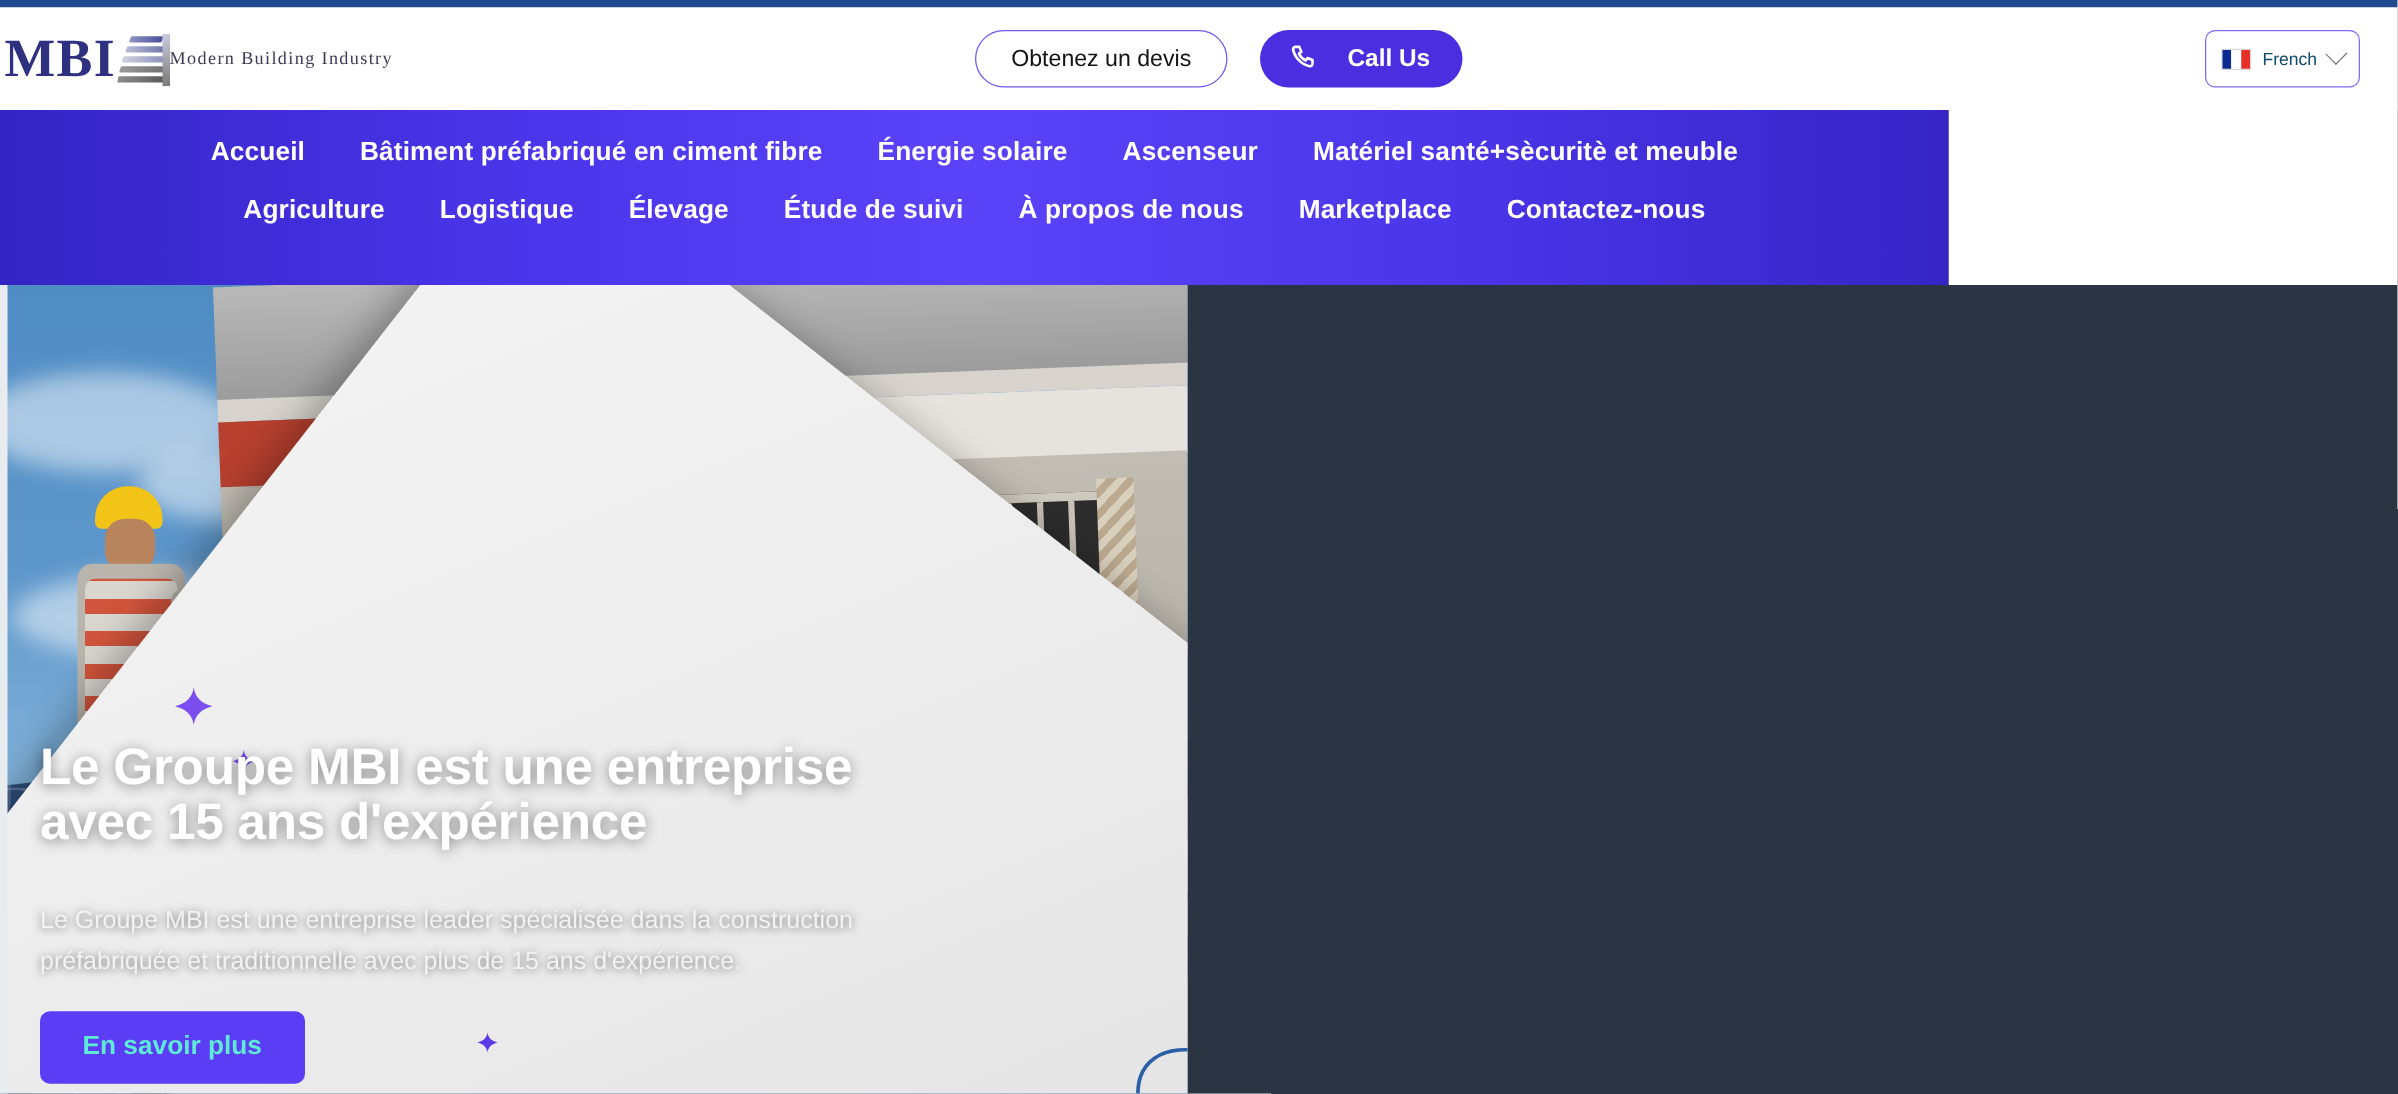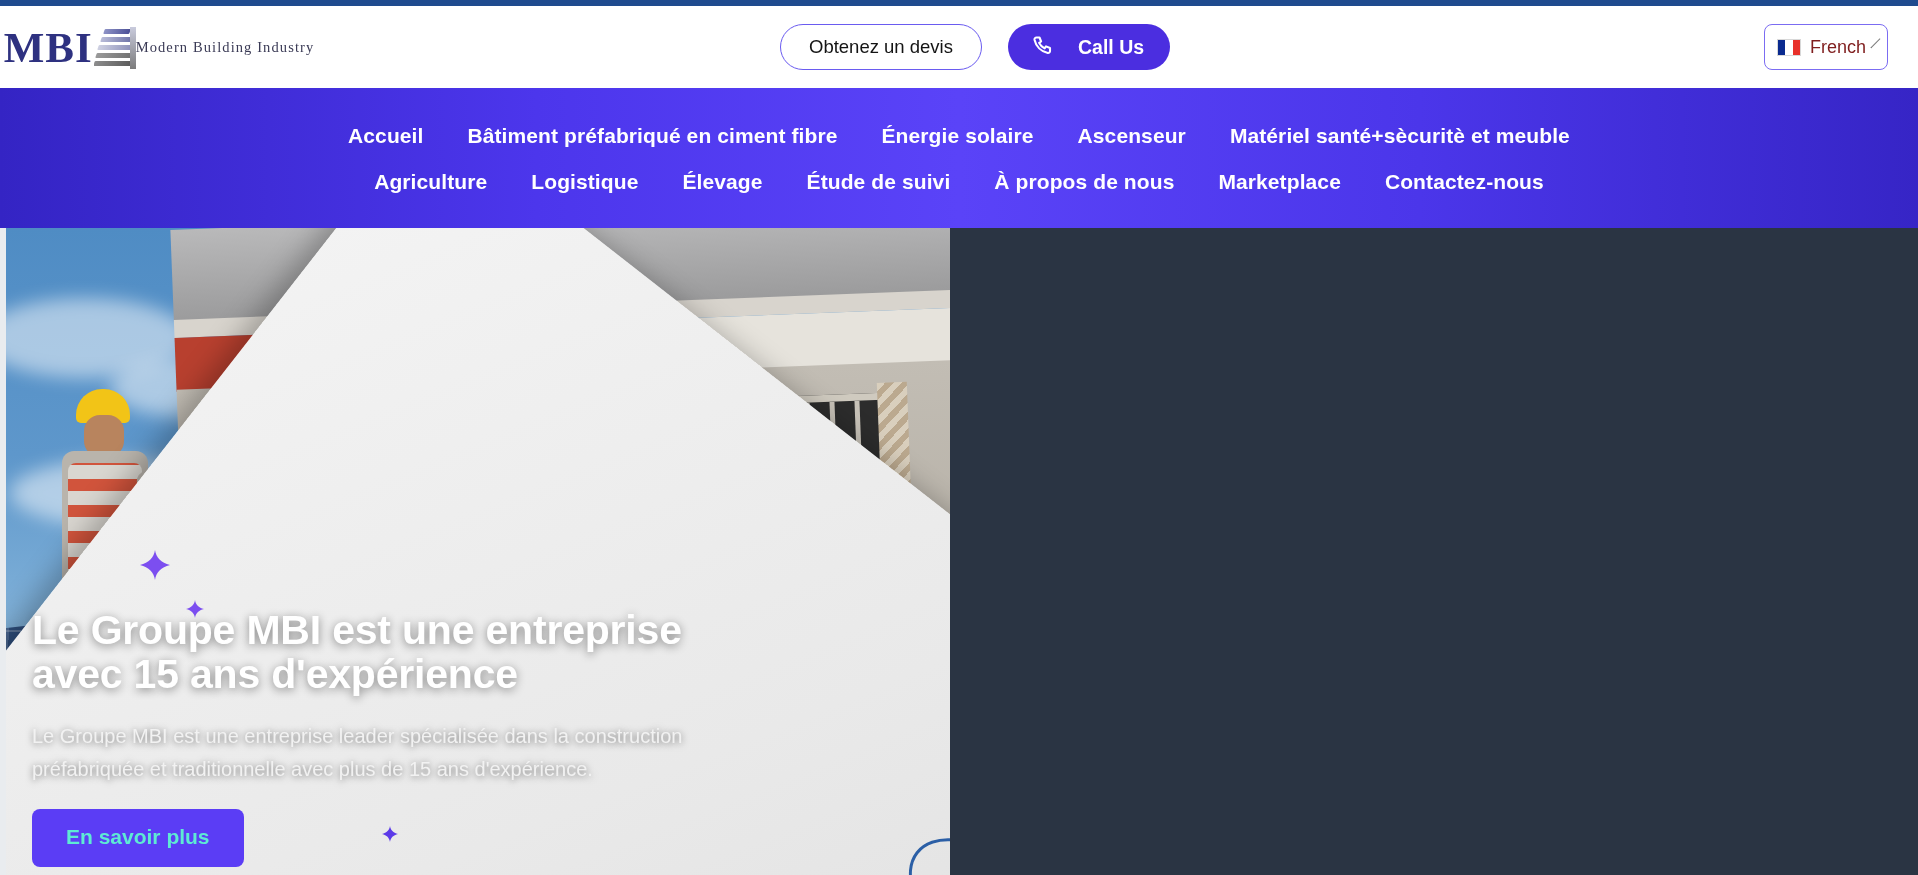--- a/index.html
+++ b/index.html
@@ -155,37 +155,37 @@
   .flag-fr {
     width: 24px; height: 17px;
     display: flex;
     flex: none;
     border: 0.5px solid #d8d8d8;
   }
   .flag-fr span { flex: 1; }
   .flag-fr span:nth-child(1){ background: #0a2a8f; }
   .flag-fr span:nth-child(2){ background: #ffffff; }
   .flag-fr span:nth-child(3){ background: #e8302a; }
-  .lang-label { font-size: 18px; color: #7f1d1d; }
+  .lang-label { font-size: 14px; color: #0c4a6e; }
   .chev {
     margin-left: auto;
     width: 13px; height: 13px;
     border-right: 1.8px solid #7d7d7d;
     border-bottom: 1.8px solid #7d7d7d;
     transform: rotate(45deg) translate(-3px,-3px);
   }
 
   
   .nav {
     position: absolute;
     top: 88px; left: 0;
-    width: 1918px;
+    width: 1559px;
     height: 140px;
     background: linear-gradient(90deg,#3424c4 0%,#4c36ec 28%,#5a43f8 50%,#4b36ea 74%,#3625c6 100%);
-    padding-top: 28px;
+    padding-top: 14px;
   }
   .nav-row {
     display: flex;
     justify-content: center;
     align-items: center;
     gap: 0;
   }
   .nav-row.r1 { margin-bottom: 6px; }
   .nav-item {
     color: #ffffff;
@@ -430,21 +430,21 @@
     font-weight: bold;
     line-height: 1.08;
     letter-spacing: -0.2px;
     text-shadow: 0 2px 10px rgba(0,0,0,.45);
     max-width: 740px;
   }
   .hero-sub {
     color: #f2f2f2;
     font-size: 20px;
     line-height: 1.62;
-    margin-top: 24px;
+    margin-top: 41px;
     max-width: 700px;
     text-shadow: 0 1px 7px rgba(0,0,0,.55);
   }
   .btn-learn {
     margin-top: 24px;
     display: inline-block;
     background: #5b3df5;
     color: #5eead4;
     font-size: 21px;
     font-weight: bold;

